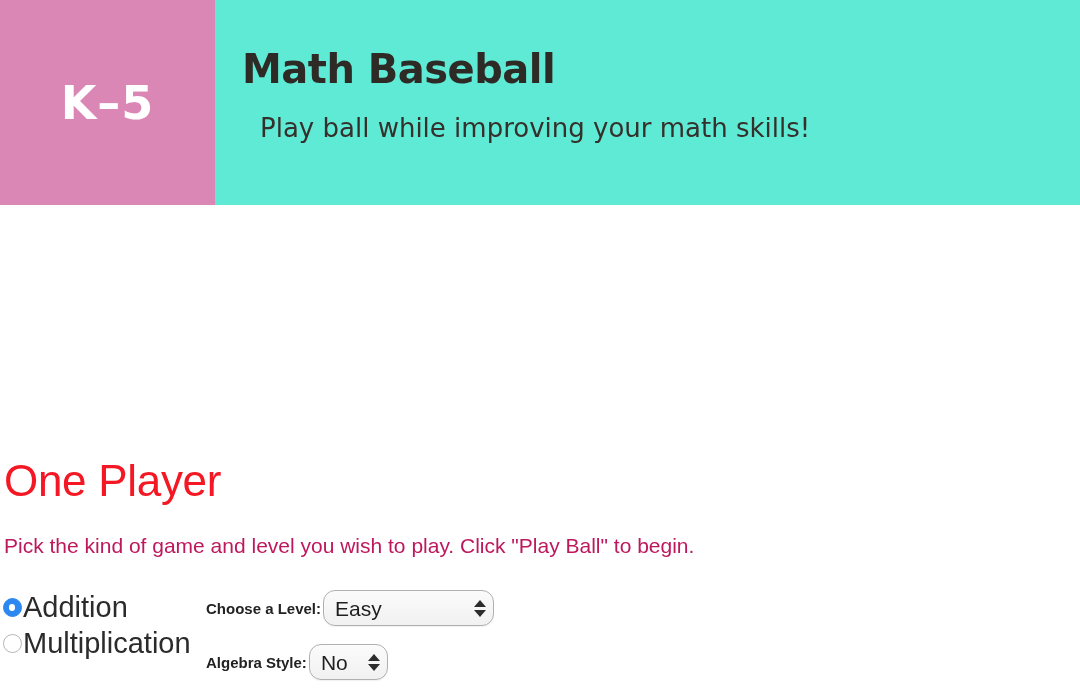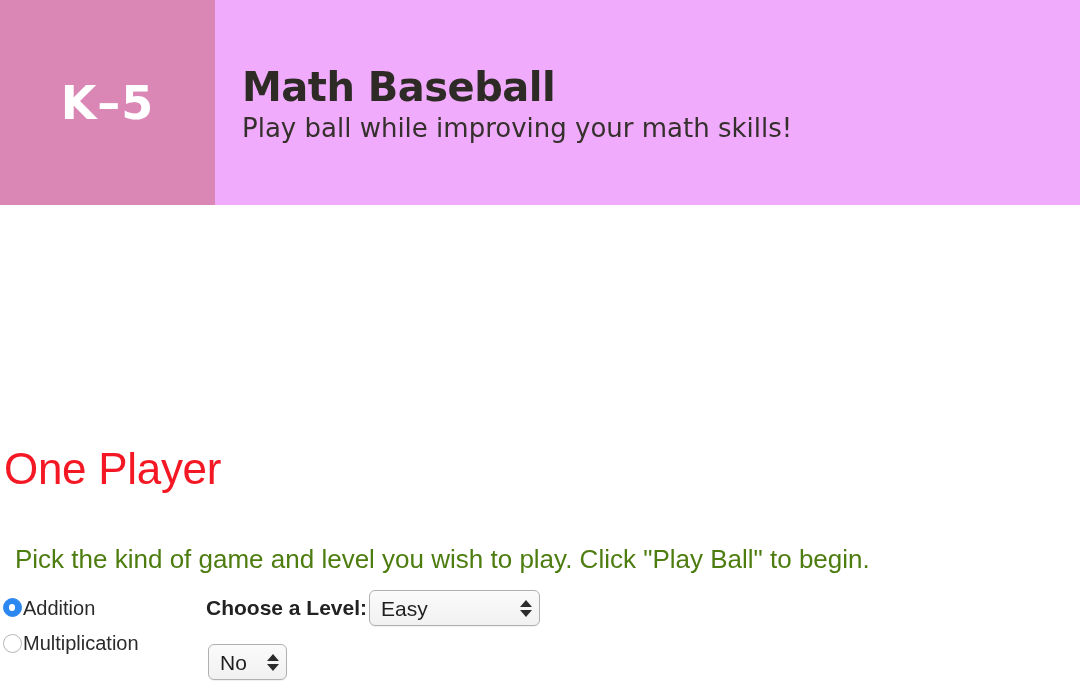--- a/index.html
+++ b/index.html
@@ -13,21 +13,21 @@
     font-family: "Liberation Sans", sans-serif;
     color: #2b2b2b;
     overflow: hidden;
   }
 
   
   .site-header {
     position: relative;
     width: 1080px;
     height: 205px;
-    background: #f0abfc;
+    background: #5eead4;
     display: flex;
     align-items: stretch;
   }
   .badge {
     width: 215px;
     height: 205px;
     background: #da87b6;
     display: flex;
     align-items: center;
     justify-content: center;
@@ -54,50 +54,50 @@
     color: #2e2a26;
     line-height: 1.05;
     margin: 0 0 6px 0;
     letter-spacing: -0.5px;
     font-family: "DejaVu Sans", sans-serif;
   }
   .site-subtitle {
     font-size: 26px;
     color: #35302c;
     line-height: 1.15;
-    margin: 0;
+    margin: 18px;
     font-family: "DejaVu Sans", sans-serif;
     font-weight: 400;
   }
 
   
   .main {
     padding: 0;
     background: #ffffff;
     position: relative;
     height: 488px;
   }
   .page-title {
     position: absolute;
     left: 4px;
-    top: 242px;
+    top: 254px;
     margin: 0;
     font-size: 44px;
     font-weight: 400;
     color: #f41724;
     line-height: 1;
     letter-spacing: -0.3px;
   }
   .instructions {
     position: absolute;
     left: 4px;
     top: 328px;
-    margin: 11px;
-    font-size: 26px;
-    color: #4d7c0f;
+    margin: 0;
+    font-size: 21px;
+    color: #be185d;
     line-height: 1.2;
   }
 
   
   .options-area {
     position: absolute;
     left: 0;
     top: 385px;
     width: 1080px;
   }
@@ -130,50 +130,50 @@
     content: "";
     position: absolute;
     left: 5.2px;
     top: 5.2px;
     width: 6.2px;
     height: 6.2px;
     border-radius: 50%;
     background: #ffffff;
   }
   .radio-label {
-    font-size: 20px;
+    font-size: 29px;
     color: #2b2b2b;
     line-height: 1;
     padding-left: 1px;
     white-space: nowrap;
   }
 
   .selects {
     position: absolute;
     left: 206px;
     top: 0;
   }
   .select-row {
     display: flex;
     align-items: center;
     margin-bottom: 18px;
   }
   .select-row .field-label {
-    font-size: 21px;
+    font-size: 15px;
     font-weight: bold;
     color: #222222;
     white-space: nowrap;
   }
   .select-box {
     display: inline-flex;
     align-items: center;
     justify-content: space-between;
     background: linear-gradient(to bottom, #fbfbfb 0%, #f1f1f1 100%);
     border: 1px solid #b0b0b0;
-    border-radius: 6px;
+    border-radius: 12px;
     height: 36px;
     box-sizing: border-box;
     padding: 0 7px 0 11px;
     box-shadow: 0 1px 1px rgba(0,0,0,0.06);
     margin-left: 2px;
   }
   .select-box.level { width: 171px; }
   .select-box.algebra { width: 79px; }
   .select-value {
     font-size: 21px;
@@ -245,20 +245,21 @@
         <div class="select-box level">
           <span class="select-value">Easy</span>
           <span class="stepper">
             <span class="tri-up"></span>
             <span class="tri-down"></span>
           </span>
         </div>
       </div>
 
       <div class="select-row">
+        <span class="field-label">Algebra Style:</span>
         <div class="select-box algebra">
           <span class="select-value">No</span>
           <span class="stepper">
             <span class="tri-up"></span>
             <span class="tri-down"></span>
           </span>
         </div>
       </div>
 
     </div>

